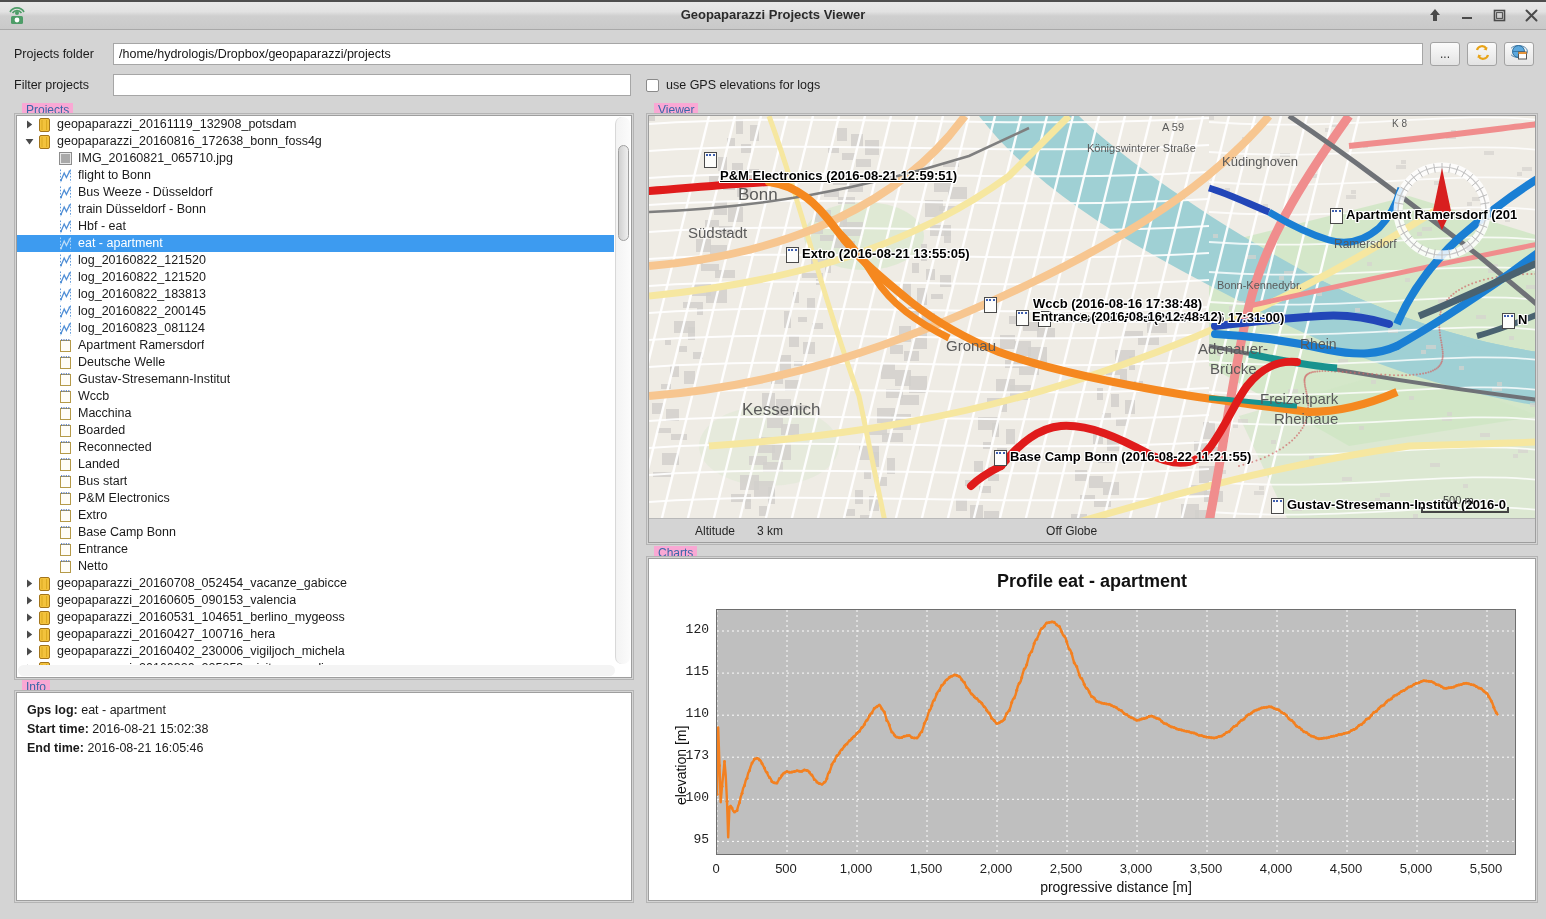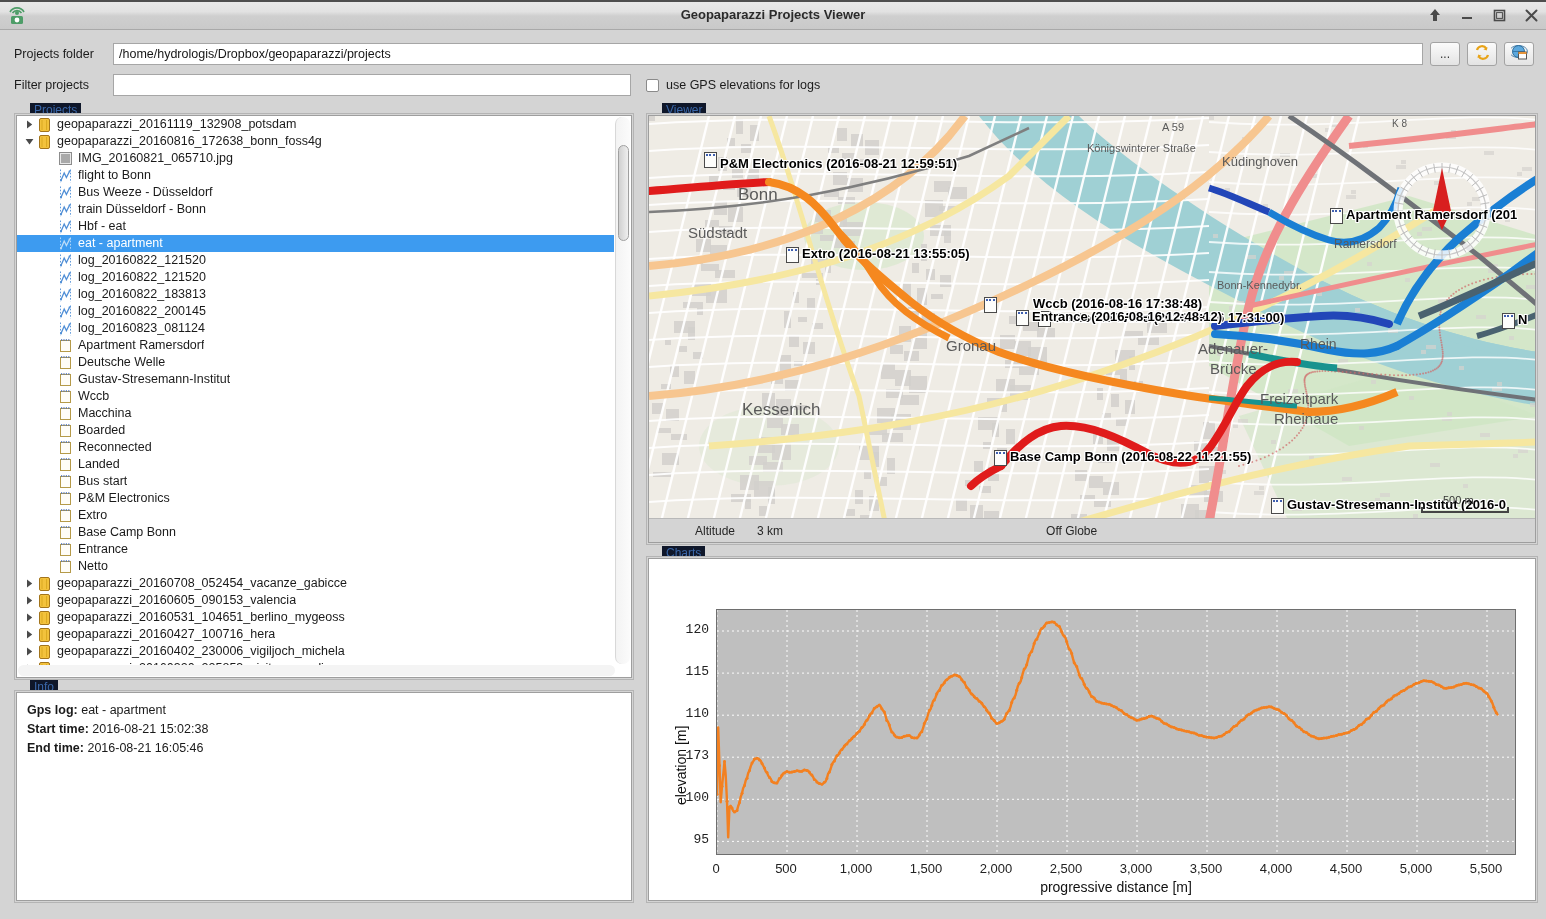--- a/index.html
+++ b/index.html
@@ -43,22 +43,22 @@
     box-sizing:border-box;background:linear-gradient(to bottom,#fbfbfb,#e3e3e3);
     border:1px solid #a3a3a3;border-radius:3px;display:flex;align-items:center;justify-content:center;
     font-size:12px;color:#333;
   }
   .chk-wrap{display:flex;align-items:center;gap:7px;}
   .chk{width:13px;height:13px;box-sizing:border-box;background:#fff;border:1px solid #8a8a8a;border-radius:2px;}
 
   
   .group{position:absolute;box-sizing:border-box;}
   .group > .gtitle{
-    position:absolute;left:8px;top:-8px;background:#0f172a;padding:0 4px;
-    font-size:12px;color:#3a67a8;margin-left:8px;
+    position:absolute;left:8px;top:-8px;background:#f9a8d4;padding:0 4px;
+    font-size:12px;color:#3a67a8;
   }
   .gbody{position:absolute;left:0;top:7px;right:0;bottom:0;border:1px solid #b4b4b4;box-sizing:border-box;background:#d4d4d4;}
 
   
   .tree-outer{position:absolute;left:1px;top:1px;right:1px;bottom:1px;background:#ffffff;border:1px solid #9e9e9e;box-sizing:border-box;overflow:hidden;}
   .tree-list{position:absolute;left:0;top:0;right:17px;top:0;bottom:12px;overflow:hidden;}
   .trow{height:17px;line-height:17px;display:flex;align-items:center;white-space:nowrap;padding-left:4px;font-size:12.5px;}
   .trow.sel{background:#3d9bf0;color:#ffffff;}
   .trow .arrow{width:16px;display:flex;align-items:center;justify-content:center;}
   .trow .indent{display:inline-block;}
@@ -1178,21 +1178,21 @@
                     <line x1="21.2" y1="35.5" x2="13.4" y2="31.0"></line>
                     <line x1="25.1" y1="29.9" x2="18.2" y2="24.1"></line>
                     <line x1="29.9" y1="25.1" x2="24.1" y2="18.2"></line>
                     <line x1="35.5" y1="21.2" x2="31.0" y2="13.4"></line>
                     <line x1="41.7" y1="18.4" x2="38.6" y2="9.9"></line>
                     <line x1="48.2" y1="16.6" x2="46.7" y2="7.7"></line>
                   </g>
                   <path d="M55 12 L64 55 L55 74 L46 55 Z" fill="#d81f1f"></path>
                 </svg></div>
               <div class="mnote" style="left: 55px; top: 36px;"></div>
-              <div class="mlabel" style="left: 71px; top: 40px;">P&amp;M Electronics (2016-08-21 12:59:51)</div>
+              <div class="mlabel" style="left: 71px; top: 52px; text-decoration: underline;">P&amp;M Electronics (2016-08-21 12:59:51)</div>
               <div class="mnote" style="left: 137px; top: 131px;"></div>
               <div class="mlabel" style="left: 153px; top: 130px;">Extro (2016-08-21 13:55:05)</div>
               <div class="mnote" style="left: 335px; top: 181px;"></div>
               <div class="mlabel" style="left: 351px; top: 180px; padding-left: 33px;">Wccb (2016-08-16 17:38:48)</div>
               <div class="mnote" style="left: 389px; top: 195px;"></div>
               <div class="mlabel" style="left: 405px; top: 194px;">Deutsche Welle (2016-08-16 17:31:00)</div>
               <div class="mnote" style="left: 367px; top: 194px;"></div>
               <div class="mlabel" style="left: 383px; top: 193px;">Entrance (2016-08-16 12:48:12)</div>
               <div class="mnote" style="left: 681px; top: 92px;"></div>
               <div class="mlabel" style="left: 697px; top: 91px;">Apartment Ramersdorf (201</div>
@@ -1229,20 +1229,21 @@
           <span class="og">Off Globe</span>
         </div>
       </div>
     </div>
   </div>
 
   <div class="group" style="left:646px;top:547px;width:892px;height:356px;">
     <div class="gtitle" style="top:-1px;">Charts</div>
     <div class="gbody" style="top:9px;height:347px;">
       <div class="chart-body">
+        <div class="chart-title">Profile eat - apartment</div>
         <div class="plotarea" id="plotarea" style="left:67px;top:50px;width:800px;height:246px;">
           <svg id="chart-svg" width="798" height="244" viewBox="0 0 798 244" style="position:absolute;left:0;top:0;">
               <line x1="0" y1="231.4" x2="798" y2="231.4" stroke="#ffffff" stroke-width="1" stroke-dasharray="2 3" opacity="0.95"></line>
               <line x1="0" y1="189.3" x2="798" y2="189.3" stroke="#ffffff" stroke-width="1" stroke-dasharray="2 3" opacity="0.95"></line>
               <line x1="0" y1="147.2" x2="798" y2="147.2" stroke="#ffffff" stroke-width="1" stroke-dasharray="2 3" opacity="0.95"></line>
               <line x1="0" y1="105.2" x2="798" y2="105.2" stroke="#ffffff" stroke-width="1" stroke-dasharray="2 3" opacity="0.95"></line>
               <line x1="0" y1="63.1" x2="798" y2="63.1" stroke="#ffffff" stroke-width="1" stroke-dasharray="2 3" opacity="0.95"></line>
               <line x1="0" y1="21.0" x2="798" y2="21.0" stroke="#ffffff" stroke-width="1" stroke-dasharray="2 3" opacity="0.95"></line>
               <line x1="0.0" y1="0" x2="0.0" y2="244" stroke="#ffffff" stroke-width="1" stroke-dasharray="2 3" opacity="0.95"></line>
               <line x1="70.0" y1="0" x2="70.0" y2="244" stroke="#ffffff" stroke-width="1" stroke-dasharray="2 3" opacity="0.95"></line>

